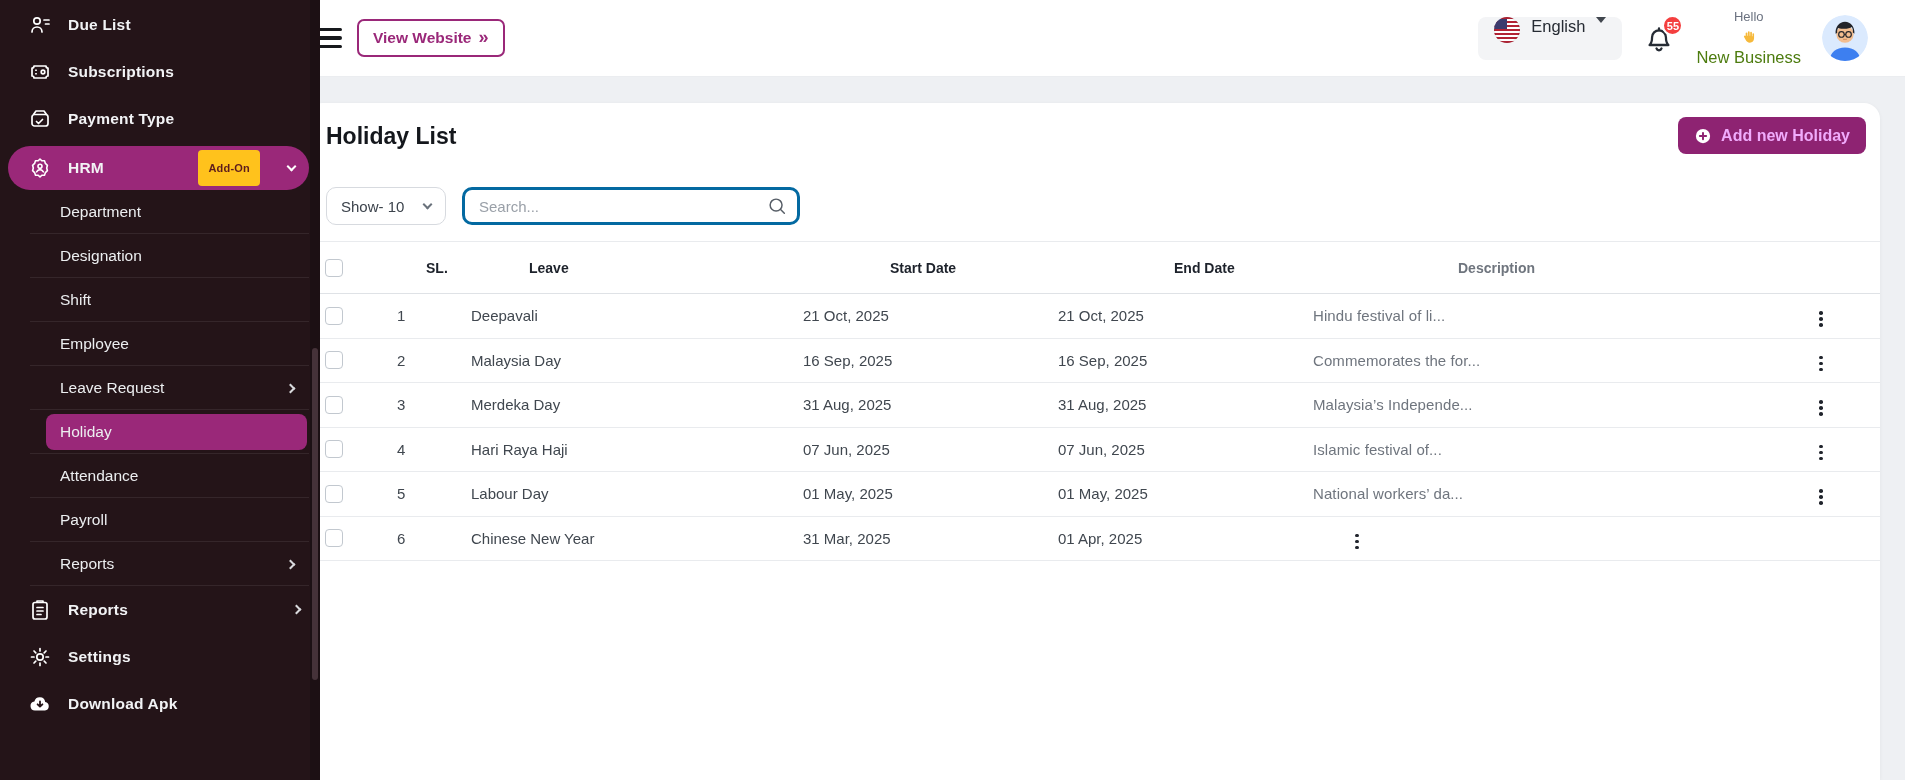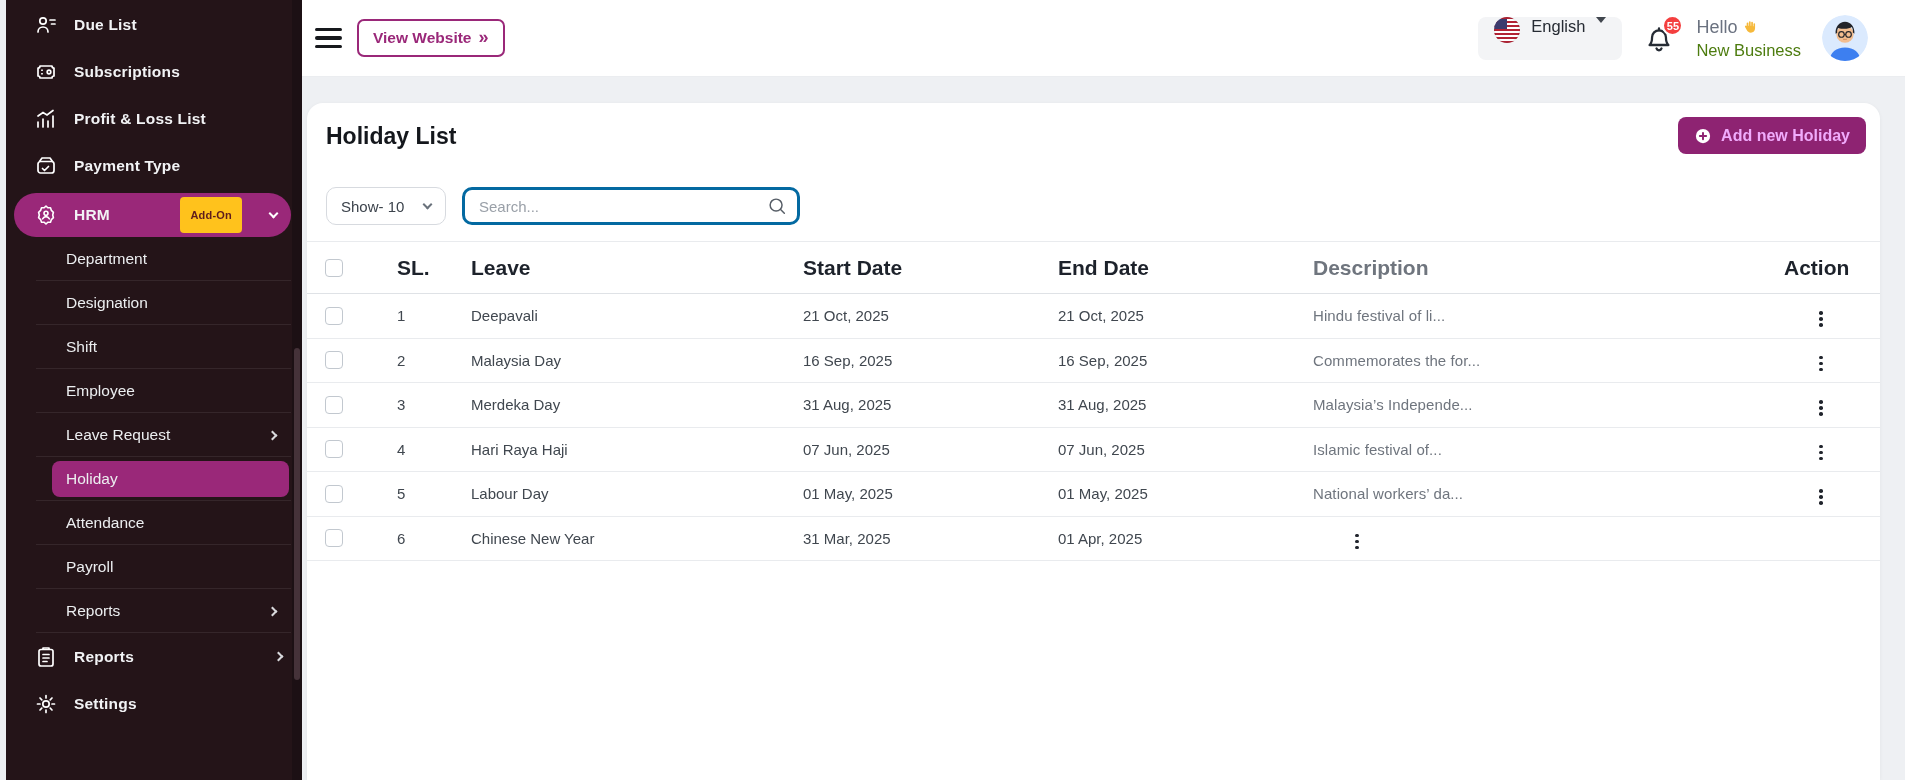--- a/index.html
+++ b/index.html
@@ -5,21 +5,21 @@
   * { box-sizing: border-box; margin: 0; padding: 0; }
   html,body { width:1905px; height:780px; }
   body {
     font-family: "Liberation Sans", sans-serif;
     background:#eef0f3;
     position:relative; overflow:hidden;
     --accent:#9A2879; --button:#8E2372; --badge-bg:#FFC21C; --badge-text:#5E1D1D; --notification:#F43F3F;
   }
 
   
-  .sidebar { position:absolute; left:6px; top:0; width:296px; height:780px; background:#241418; z-index:5; }
+  .sidebar { position:absolute; left:0; top:0; width:320px; height:780px; background:#241418; z-index:5; }
   .side-scroll { position:absolute; right:0; top:0; width:10px; height:100%; background:#1c1014; }
   .side-thumb { position:absolute; left:2px; top:348px; width:6px; height:332px; border-radius:3px; background:#453239; }
   .side-nav { position:relative; padding-top:1px; }
   .side-item { height:47px; display:flex; align-items:center; padding:0 20px 0 28px; gap:16px;
                color:#f2f3f5; font-size:15.5px; font-weight:600; letter-spacing:.2px; cursor:pointer; }
   .side-item .icon { width:24px; height:24px; flex:0 0 24px; display:flex; align-items:center; justify-content:center; }
   .side-item .icon svg { width:24px; height:24px; }
   .side-item.active { background:var(--accent); border-radius:22px; margin:4px 11px 0 8px; height:44px; padding:0 14px 0 20px; }
   .badge { margin-left:auto; background:var(--badge-bg); color:var(--badge-text); font-size:11px; font-weight:700;
            padding:12px 10px; border-radius:4px; letter-spacing:.2px; }
@@ -54,21 +54,21 @@
   .flag::after { content:''; position:absolute; left:0; top:2px; width:13px; height:10px; background:#3c3b6e; }
   .lang-lbl { font-size:16.5px; color:#262b33; }
   .caret { width:0; height:0; border-left:5px solid transparent; border-right:5px solid transparent;
            border-top:6px solid #41464e; }
   .bell-wrap { position:relative; width:32px; height:34px; cursor:pointer; }
   .bell-wrap svg { width:32px; height:32px; margin-top:4px; }
   .nbadge { position:absolute; top:-6px; right:-8px; min-width:21px; height:21px; border-radius:50%;
             background:var(--notification); border:2px solid #fff; color:#fff; font-size:11px; font-weight:700;
             display:flex; align-items:center; justify-content:center; }
   .greet { display:flex; flex-direction:column; gap:3px; }
-  .hello { font-size:18px; color:#6b7280; display:flex; align-items:center; gap:5px; }
+  .hello { font-size:13px; color:#6b7280; display:flex; align-items:center; gap:5px;flex-direction:column; }
   .hand svg { width:16px; height:16px; display:block; }
   .biz { font-size:16.5px; font-weight:400; color:#4d7c0f; }
   .avatar { width:46px; height:46px; border-radius:50%; overflow:hidden; cursor:pointer; flex:0 0 46px; }
   .avatar svg { width:46px; height:46px; display:block; }
 
   
   .card { position:absolute; left:307px; top:103px; width:1573px; height:677px; background:#fff;
           border-radius:16px 16px 0 0; box-shadow:0 1px 4px rgba(20,20,40,.05); z-index:3; }
   .card-head { position:relative; padding:20px 14px 0 19px; }
   .card-head h1 { font-size:23px; font-weight:700; color:#14171c; line-height:26px; }
@@ -83,21 +83,21 @@
   .search-box { position:relative; width:338px; height:38px; }
   .search-box input { width:100%; height:100%; border:3px solid #0369a1; border-radius:10px; padding:0 42px 0 14px;
                       font-family:inherit; font-size:15px; color:#3c434c; outline:none; background:#fff; }
   .search-box input::placeholder { color:#9aa0a8; }
   .search-icon { position:absolute; right:12px; top:8px; width:22px; height:22px; }
 
   
   .table { margin-top:16px; }
   .thead, .trow { display:grid; grid-template-columns:56px 104px 332px 255px 255px 464px 1fr; align-items:center; }
   .thead { height:53px; border-top:1px solid #e9ebee; border-bottom:1px solid #dfe2e6;
-           font-size:21px; font-weight:700; color:#1d222b; }
+           font-size:14px; font-weight:700; color:#1d222b;gap:29px; }
   .trow { height:44.5px; border-bottom:1px solid #e9ebee; font-size:15px; color:#40474f; }
   .c-check { padding-left:18px; }
   .c-sl { padding-left:34px; }
   .c-name, .c-start, .c-end, .c-desc { padding-left:4px; }
   .c-action { padding-left:11px; }
   .c-desc { color:#6f757e; }
   .trow .c-desc { letter-spacing:.1px; }
   .checkbox { display:block; width:18px; height:18px; border:1.5px solid #c2c8cf; border-radius:4px;
               background:#fff; cursor:pointer; }
   .dots { display:inline-flex; flex-direction:column; align-items:center; gap:2.5px; margin-left:29px;
@@ -127,30 +127,20 @@
           <svg viewBox="0 0 24 24" fill="none" stroke="#fff" stroke-width="1.7" stroke-linejoin="round">
             <path d="M4 8c1.2 0 2-.9 2-2h12c0 1.1.8 2 2 2v8c-1.2 0-2 .9-2 2H6c0-1.1-.8-2-2-2V8z"></path>
             <circle cx="15" cy="12" r="1.8"></circle>
             <path d="M8 9.5v5" stroke-dasharray="1.5 2"></path>
           </svg>
         </span>
         <span class="lbl">Subscriptions</span>
 
       </div>
 
-      <div class="side-item">
-        <span class="icon">
-          <svg viewBox="0 0 24 24" fill="none" stroke="#fff" stroke-width="1.7" stroke-linecap="round">
-            <path d="M4 20v-5M9 20v-8M14 20v-6M19 20V9"></path>
-            <path d="M4 9l5-3.5 4 2.5 6-4.5"></path>
-          </svg>
-        </span>
-        <span class="lbl">Profit &amp; Loss List</span>
-
-      </div>
 
       <div class="side-item">
         <span class="icon">
           <svg viewBox="0 0 24 24" fill="none" stroke="#fff" stroke-width="1.7" stroke-linejoin="round">
             <rect x="4" y="7.5" width="16" height="11.5" rx="2.5"></rect>
             <path d="M5.5 7.5 8 4h8l2.5 3.5"></path>
             <path d="M8.5 14.5l2 2 4-4" stroke-linecap="round"></path>
           </svg>
         </span>
         <span class="lbl">Payment Type</span>
@@ -236,20 +226,30 @@
         <span class="icon">
           <svg viewBox="0 0 24 24" fill="none" stroke="#fff" stroke-width="1.7" stroke-linecap="round">
             <circle cx="12" cy="12" r="3.2"></circle>
             <path d="M12 3.5V6M12 18v2.5M3.5 12H6M18 12h2.5M6 6l1.8 1.8M16.2 16.2 18 18M18 6l-1.8 1.8M7.8 16.2 6 18"></path>
           </svg>
         </span>
         <span class="lbl">Settings</span>
 
       </div>
 
+      <div class="side-item">
+        <span class="icon">
+          <svg viewBox="0 0 24 24">
+            <path d="M7 18.5a4.5 4.5 0 0 1-.6-8.96A5.5 5.5 0 0 1 17.2 10a4.3 4.3 0 0 1-.2 8.5H7z" fill="#fff"></path>
+            <path d="M12 9.5v5M9.6 12.3l2.4 2.4 2.4-2.4" stroke="#241418" stroke-width="1.8" fill="none" stroke-linecap="round" stroke-linejoin="round"></path>
+          </svg>
+        </span>
+        <span class="lbl">Download Apk</span>
+
+      </div>
 
   </nav>
   <div class="side-scroll">
     <div class="side-thumb"></div>
   </div>
 </aside>
 
 <header class="topbar">
   <div class="hamburger">
       <span></span>

